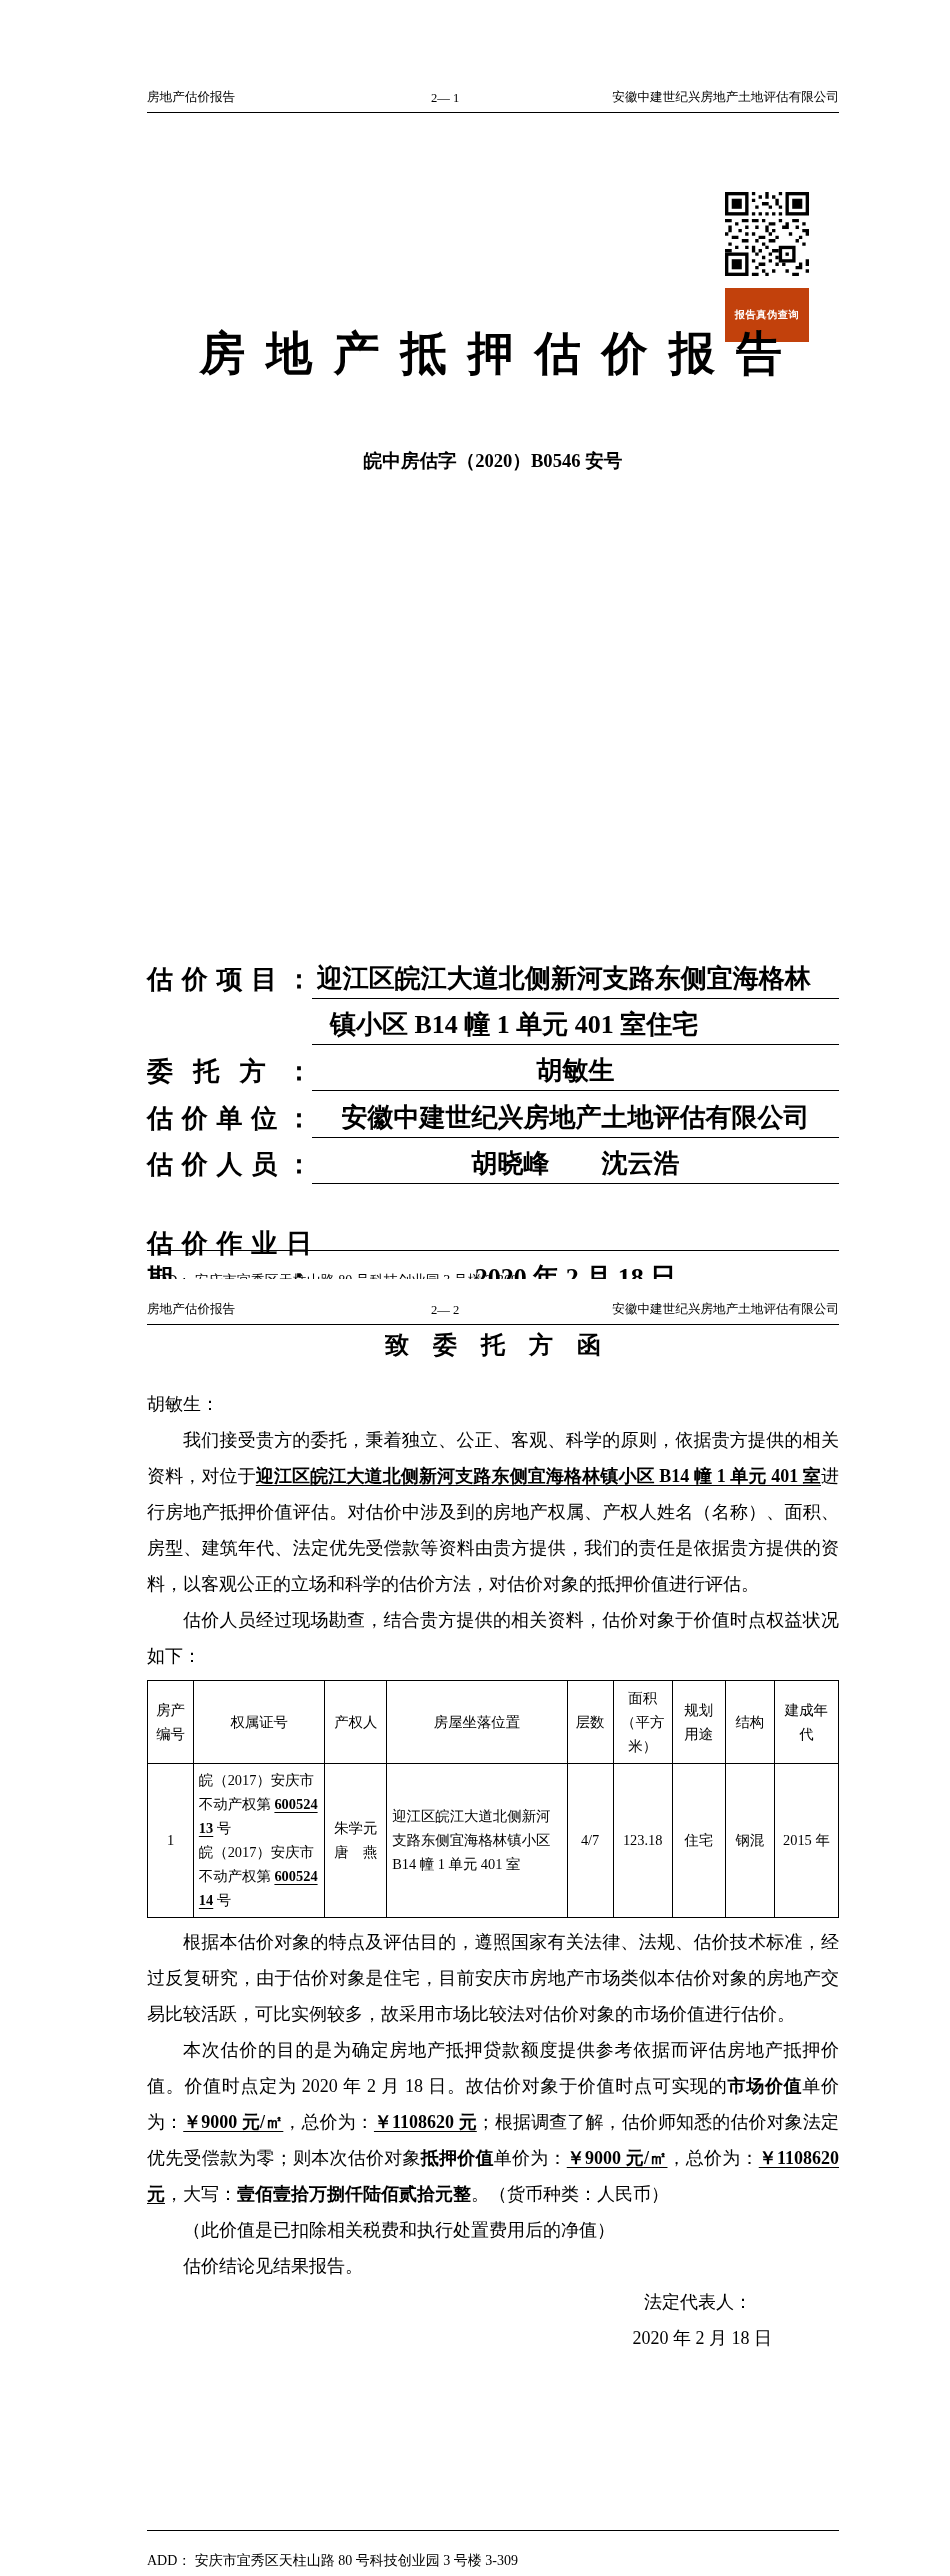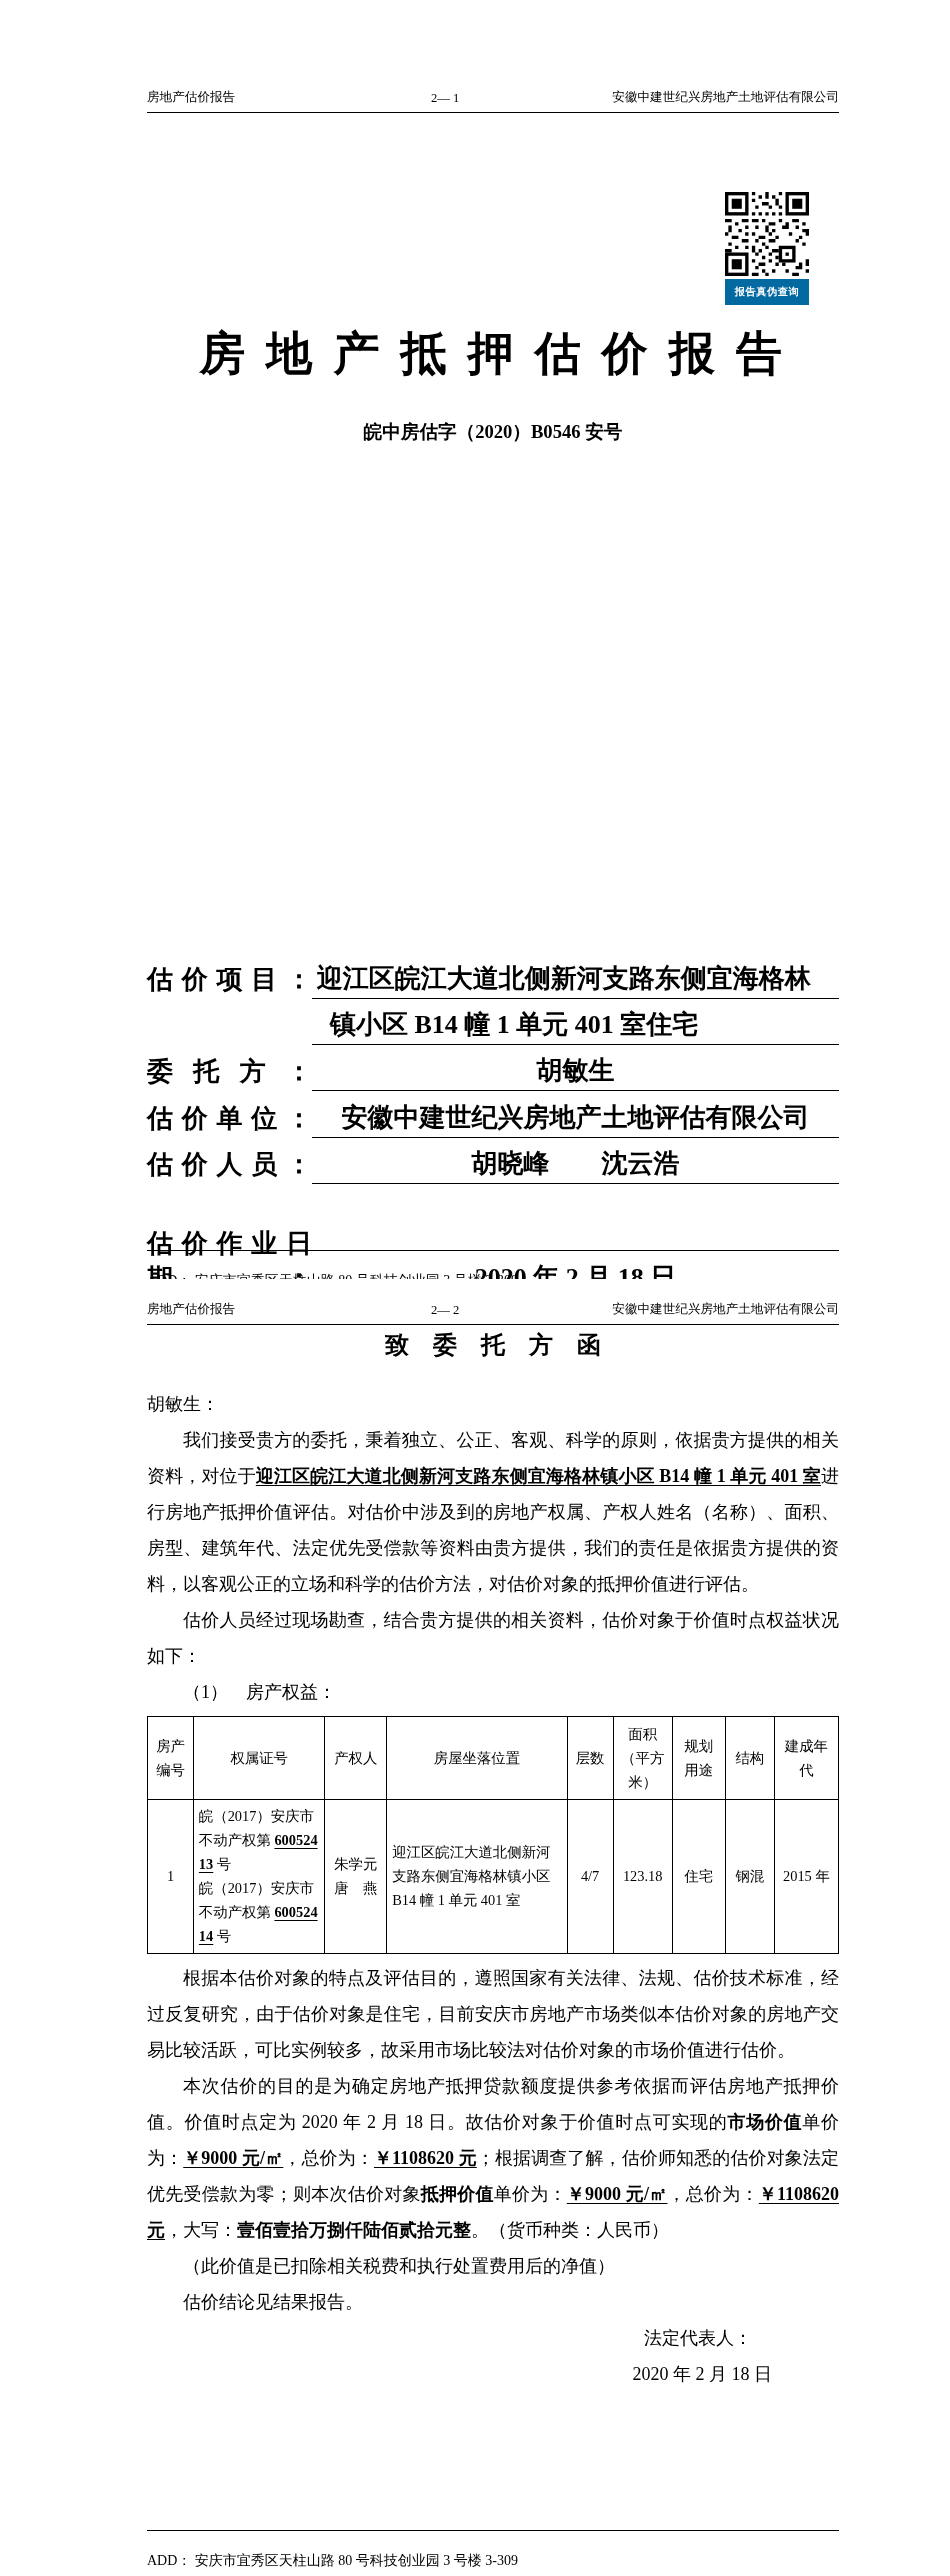--- a/index.html
+++ b/index.html
@@ -23,34 +23,34 @@
   .pg-header .pg-num { position: absolute; left: 284px; bottom: 6px; }
   .pg-footer {
     position: absolute; left: 147px; width: 692px;
     border-top: 1.2px solid #000; padding-top: 21px; font-size: 14px;
   }
 
   
   .qr-block { position: absolute; left: 725px; top: 192px; width: 84px; }
   .qr { width: 84px; height: 84px; display: block; }
   .qr-caption {
-    margin-top: 3px; background: #0369a1; color: #fff;
+    margin-top: 12px; background: #c2410c; color: #fff;
     font-size: 10.2px; font-weight: bold; text-align: center;
-    padding: 6px 0; letter-spacing: 0.6px;
+    padding: 20px 0; letter-spacing: 0.6px;
     font-family: "Liberation Sans", sans-serif;
   }
 
   
   .cover-title {
     position: absolute; top: 323px; left: 147px; width: 692px;
     text-align: center; font-size: 46px; font-weight: bold;
     letter-spacing: 4.8px; white-space: nowrap;
   }
   .doc-number {
-    position: absolute; top: 419px; left: 147px; width: 692px;
+    position: absolute; top: 448px; left: 147px; width: 692px;
     text-align: center; font-size: 18.6px; font-weight: bold;
   }
   .frow {
     position: absolute; left: 147px; width: 692px; height: 43px;
     display: flex; align-items: flex-end;
     font-size: 26px; font-weight: bold;
   }
   .flabel { flex: 0 0 165px; text-align: justify; text-align-last: justify; padding-bottom: 2.4px; }
   .fvalue {
     flex: 1; border-bottom: 1.8px solid #000;
@@ -175,21 +175,20 @@
       <span class="pg-num">2— 2</span>
       <span>安徽中建世纪兴房地产土地评估有限公司</span>
     </div>
 
     <h2 class="page-title">致　委　托　方　函</h2>
 
     <div class="body2">
       <div>胡敏生：</div>
       <p class="para"><span>我们接受贵方的委托，秉着独立、公正、客观、科学的原则，依据贵方提供的相关资料，对位于</span><span style="font-weight: bold; text-decoration: underline;">迎江区皖江大道北侧新河支路东侧宜海格林镇小区 B14 幢 1 单元 401 室</span><span>进行房地产抵押价值评估。对估价中涉及到的房地产权属、产权人姓名（名称）、面积、房型、建筑年代、法定优先受偿款等资料由贵方提供，我们的责任是依据贵方提供的资料，以客观公正的立场和科学的估价方法，对估价对象的抵押价值进行评估。</span></p>
       <p class="para">估价人员经过现场勘查，结合贵方提供的相关资料，估价对象于价值时点权益状况如下：</p>
-      <p class="para">（1）　房产权益：</p>
 
       <table class="rights-table">
         <colgroup>
           <col style="width:46px">
             <col style="width:131px">
             <col style="width:62px">
           <col style="width:180px">
             <col style="width:46px">
             <col style="width:59px">
           <col style="width:53px">

